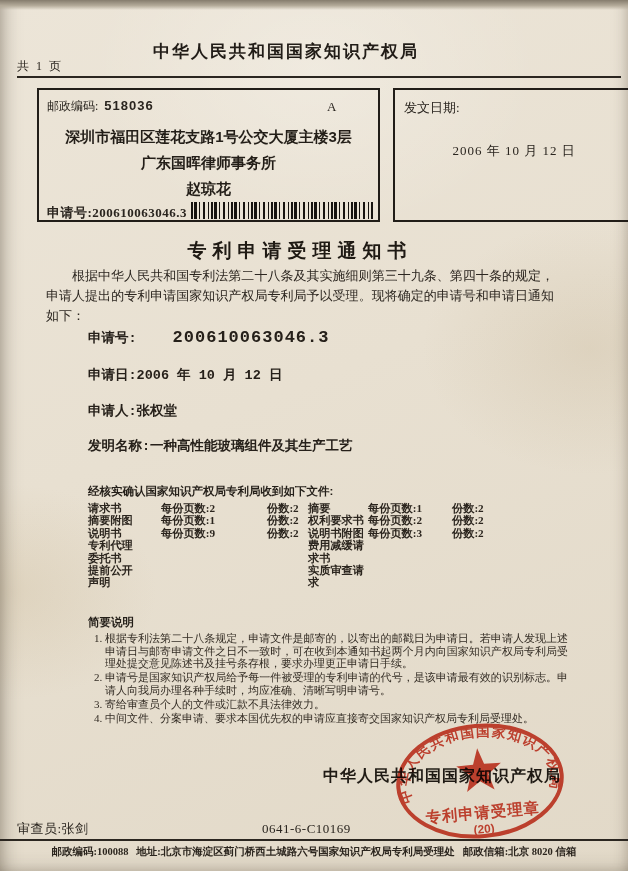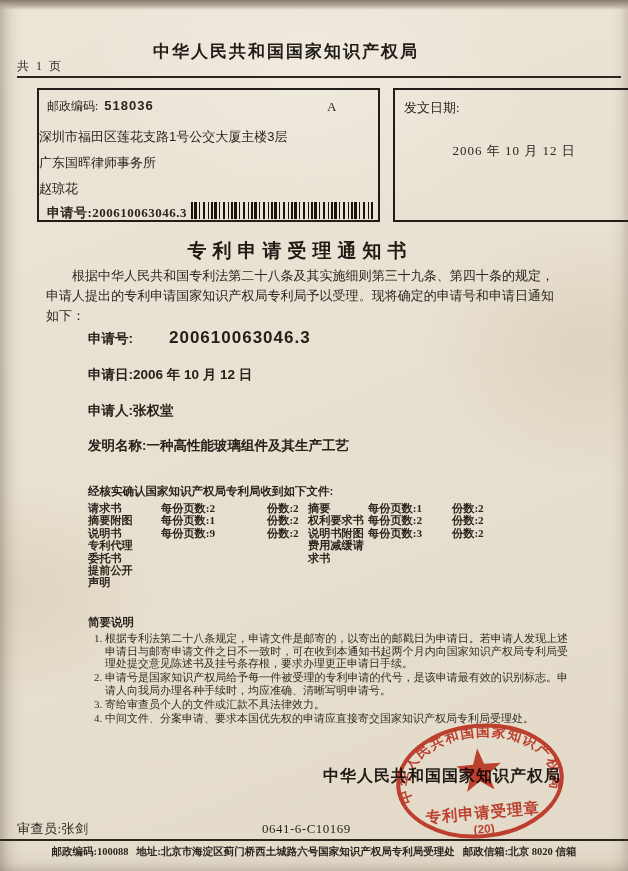--- a/index.html
+++ b/index.html
@@ -25,42 +25,42 @@
   .office-title{top:40px;left:0;width:572px;text-align:center;
     font-size:17px;font-weight:bold;letter-spacing:2px;color:#211c17;}
   .pages{top:58px;left:17px;font-size:12px;letter-spacing:2px;}
   .hr-top{top:76px;left:17px;width:604px;border-top:2px solid #2b2620;}
   .hr-bottom{top:839px;left:0;width:628px;border-top:2px solid #2b2620;}
 
   .addr-box{left:37px;top:88px;width:339px;height:130px;border:2px solid #211d18;font-size:12px;}
   .addr-postal{position:absolute;left:8px;top:8px;}
   .addr-postal .code{font-weight:bold;margin-left:6px;letter-spacing:1px;}
   .mark-a{position:absolute;left:288px;top:9px;font-size:13px;}
-  .addr-lines{position:absolute;left:0;top:34px;width:100%;text-align:left;
-    font-weight:normal;font-size:13px;line-height:26px;color:#231e18;}
+  .addr-lines{position:absolute;left:0;top:34px;width:100%;text-align:center;
+    font-weight:bold;font-size:15px;line-height:26px;color:#231e18;}
   .addr-appno{position:absolute;left:8px;top:114px;font-size:13px;letter-spacing:.5px;}
   .barcode{position:absolute;left:152px;top:112px;width:182px;height:17px;
     background:repeating-linear-gradient(90deg,
       #17130f 0 2px, transparent 2px 3px,
       #17130f 3px 6px, transparent 6px 8px,
       #17130f 8px 9px,  transparent 9px 12px,
       #17130f 12px 14px, transparent 14px 17px,
       #17130f 17px 18px, transparent 18px 20px);}
 
   .dispatch-box{left:393px;top:88px;width:219px;height:130px;border:2px solid #211d18;font-size:13px;padding-left:19px;}
   .dispatch-label{position:absolute;left:9px;top:9px;}
   .dispatch-date{position:absolute;left:0;top:52px;width:100%;text-align:center;letter-spacing:1px;}
 
   .notice-title{top:238px;left:0;width:600px;text-align:center;
     font-size:19px;font-weight:bold;letter-spacing:6px;color:#1f1a14;}
   .notice-body{top:266px;left:46px;width:508px;font-size:13px;line-height:20px;
     text-indent:2em;margin:0;text-align:justify;color:#2c2620;}
 
   .field{left:88px;font-size:13.5px;font-weight:bold;color:#26201a;
-    font-family:Liberation Sans, sans-serif;}
+    font-family:Liberation Mono, monospace;}
   .f-appno{top:328px;}
   .f-appno .fvalue{font-size:17px;letter-spacing:1px;margin-left:36px;}
   .f-date{top:366px;text-align:right;}
   .f-applicant{top:402px;}
   .f-invention{top:437px;}
 
   .docs{top:484px;left:88px;width:492px;font-size:11.2px;}
   .docs-heading{font-weight:bold;font-family:"Liberation Sans","DejaVu Sans",sans-serif;
     font-size:11.5px;margin-bottom:3px;color:#241f19;}
   .docs-cols{position:relative;}
@@ -180,20 +180,25 @@
         <div class="doc-row">
           <span>说明书附图</span>
             <span>每份页数:3</span>
             <span>份数:2</span>
         </div>
         <div class="doc-row">
           <span>费用减缓请求书</span>
             <span></span>
             <span></span>
         </div>
+        <div class="doc-row">
+          <span>实质审查请求</span>
+            <span></span>
+            <span></span>
+        </div>
       </div>
     </div>
   </div>
 
   <div class="abs notes">
     <div class="notes-heading">简要说明</div>
     <ol>
       <li>根据专利法第二十八条规定，申请文件是邮寄的，以寄出的邮戳日为申请日。若申请人发现上述申请日与邮寄申请文件之日不一致时，可在收到本通知书起两个月内向国家知识产权局专利局受理处提交意见陈述书及挂号条存根，要求办理更正申请日手续。</li>
       <li>申请号是国家知识产权局给予每一件被受理的专利申请的代号，是该申请最有效的识别标志。申请人向我局办理各种手续时，均应准确、清晰写明申请号。</li>
       <li>寄给审查员个人的文件或汇款不具法律效力。</li>

